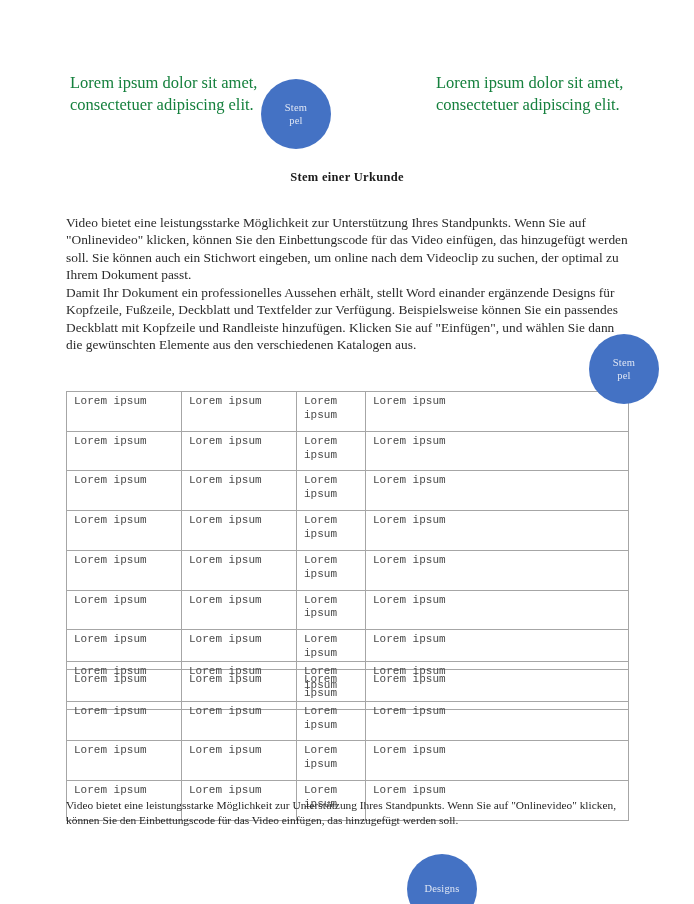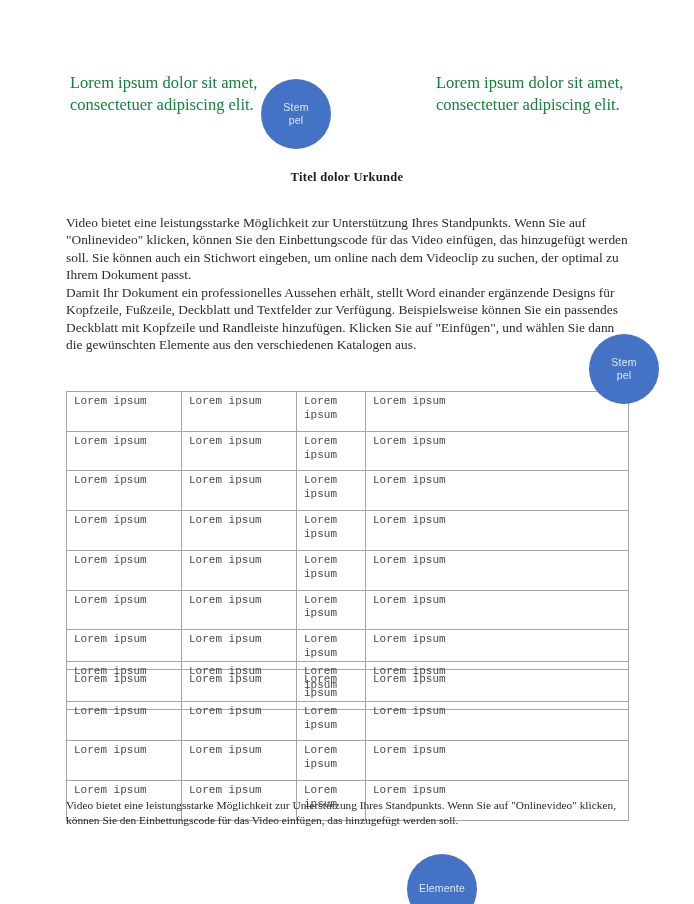--- a/index.html
+++ b/index.html
@@ -45,21 +45,21 @@
   
   .stamp {
     position: absolute;
     border-radius: 50%;
     background: #4472C4;
     color: #dfe6f4;
     display: flex;
     align-items: center;
     justify-content: center;
     text-align: center;
-    font-family: Liberation Sans, sans-serif;
+    font-family: Liberation Serif, serif;
     font-size: 10.5px;
     line-height: 1.28;
     letter-spacing: 0.2px;
     overflow: hidden;
   }
   .stamp-top {
     left: 261px;
     top: 79px;
     width: 70px;
     height: 70px;
@@ -168,24 +168,24 @@
     <span class="stamp-label">Stem
 pel</span>
   </div>
 
   <div class="stamp stamp-mid">
     <span class="stamp-label">Stem
 pel</span>
   </div>
 
   <div class="stamp stamp-bottom">
-    <span class="stamp-label">Elemente</span>
-  </div>
-
-  <div class="doc-title">Titel dolor Urkunde</div>
+    <span class="stamp-label">Designs</span>
+  </div>
+
+  <div class="doc-title">Stem einer Urkunde</div>
 
   <div class="body-block">
     <p>Video bietet eine leistungsstarke Möglichkeit zur Unterstützung Ihres Standpunkts. Wenn Sie auf "Onlinevideo" klicken, können Sie den Einbettungscode für das Video einfügen, das hinzugefügt werden soll. Sie können auch ein Stichwort eingeben, um online nach dem Videoclip zu suchen, der optimal zu Ihrem Dokument passt.</p>
     <p>Damit Ihr Dokument ein professionelles Aussehen erhält, stellt Word einander ergänzende Designs für Kopfzeile, Fußzeile, Deckblatt und Textfelder zur Verfügung. Beispielsweise können Sie ein passendes Deckblatt mit Kopfzeile und Randleiste hinzufügen. Klicken Sie auf "Einfügen", und wählen Sie dann die gewünschten Elemente aus den verschiedenen Katalogen aus.</p>
   </div>
 
   <table class="doc-table table-one">
     <colgroup>
       <col class="c1">
         <col class="c2">

